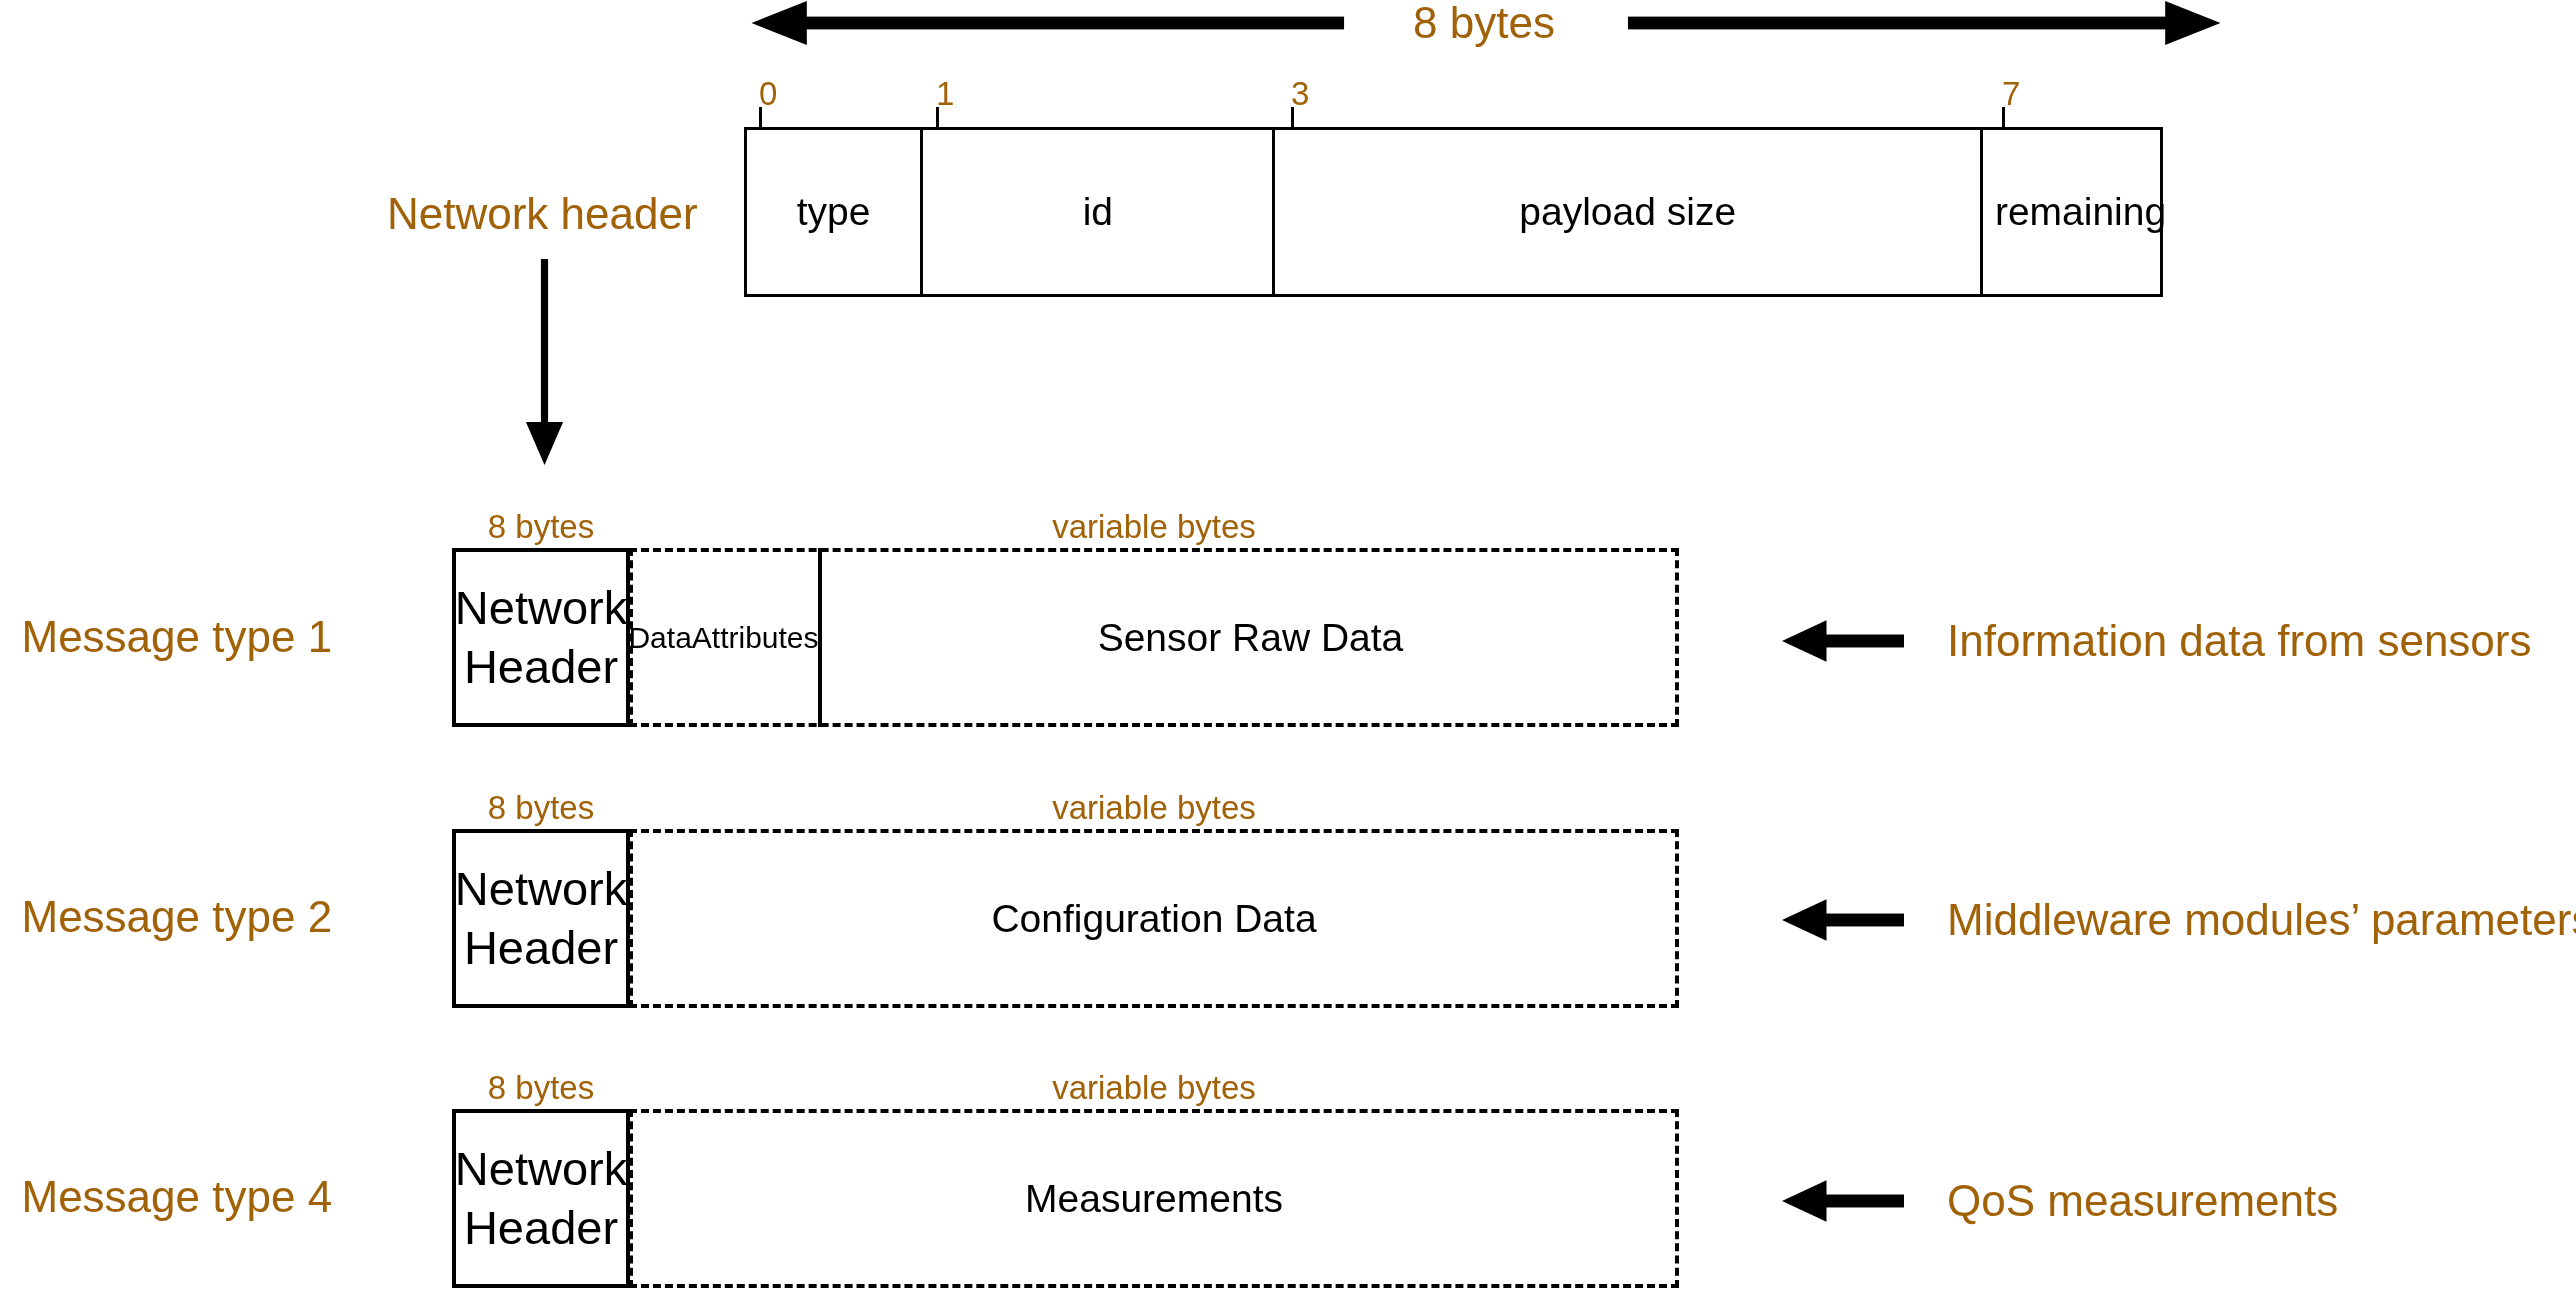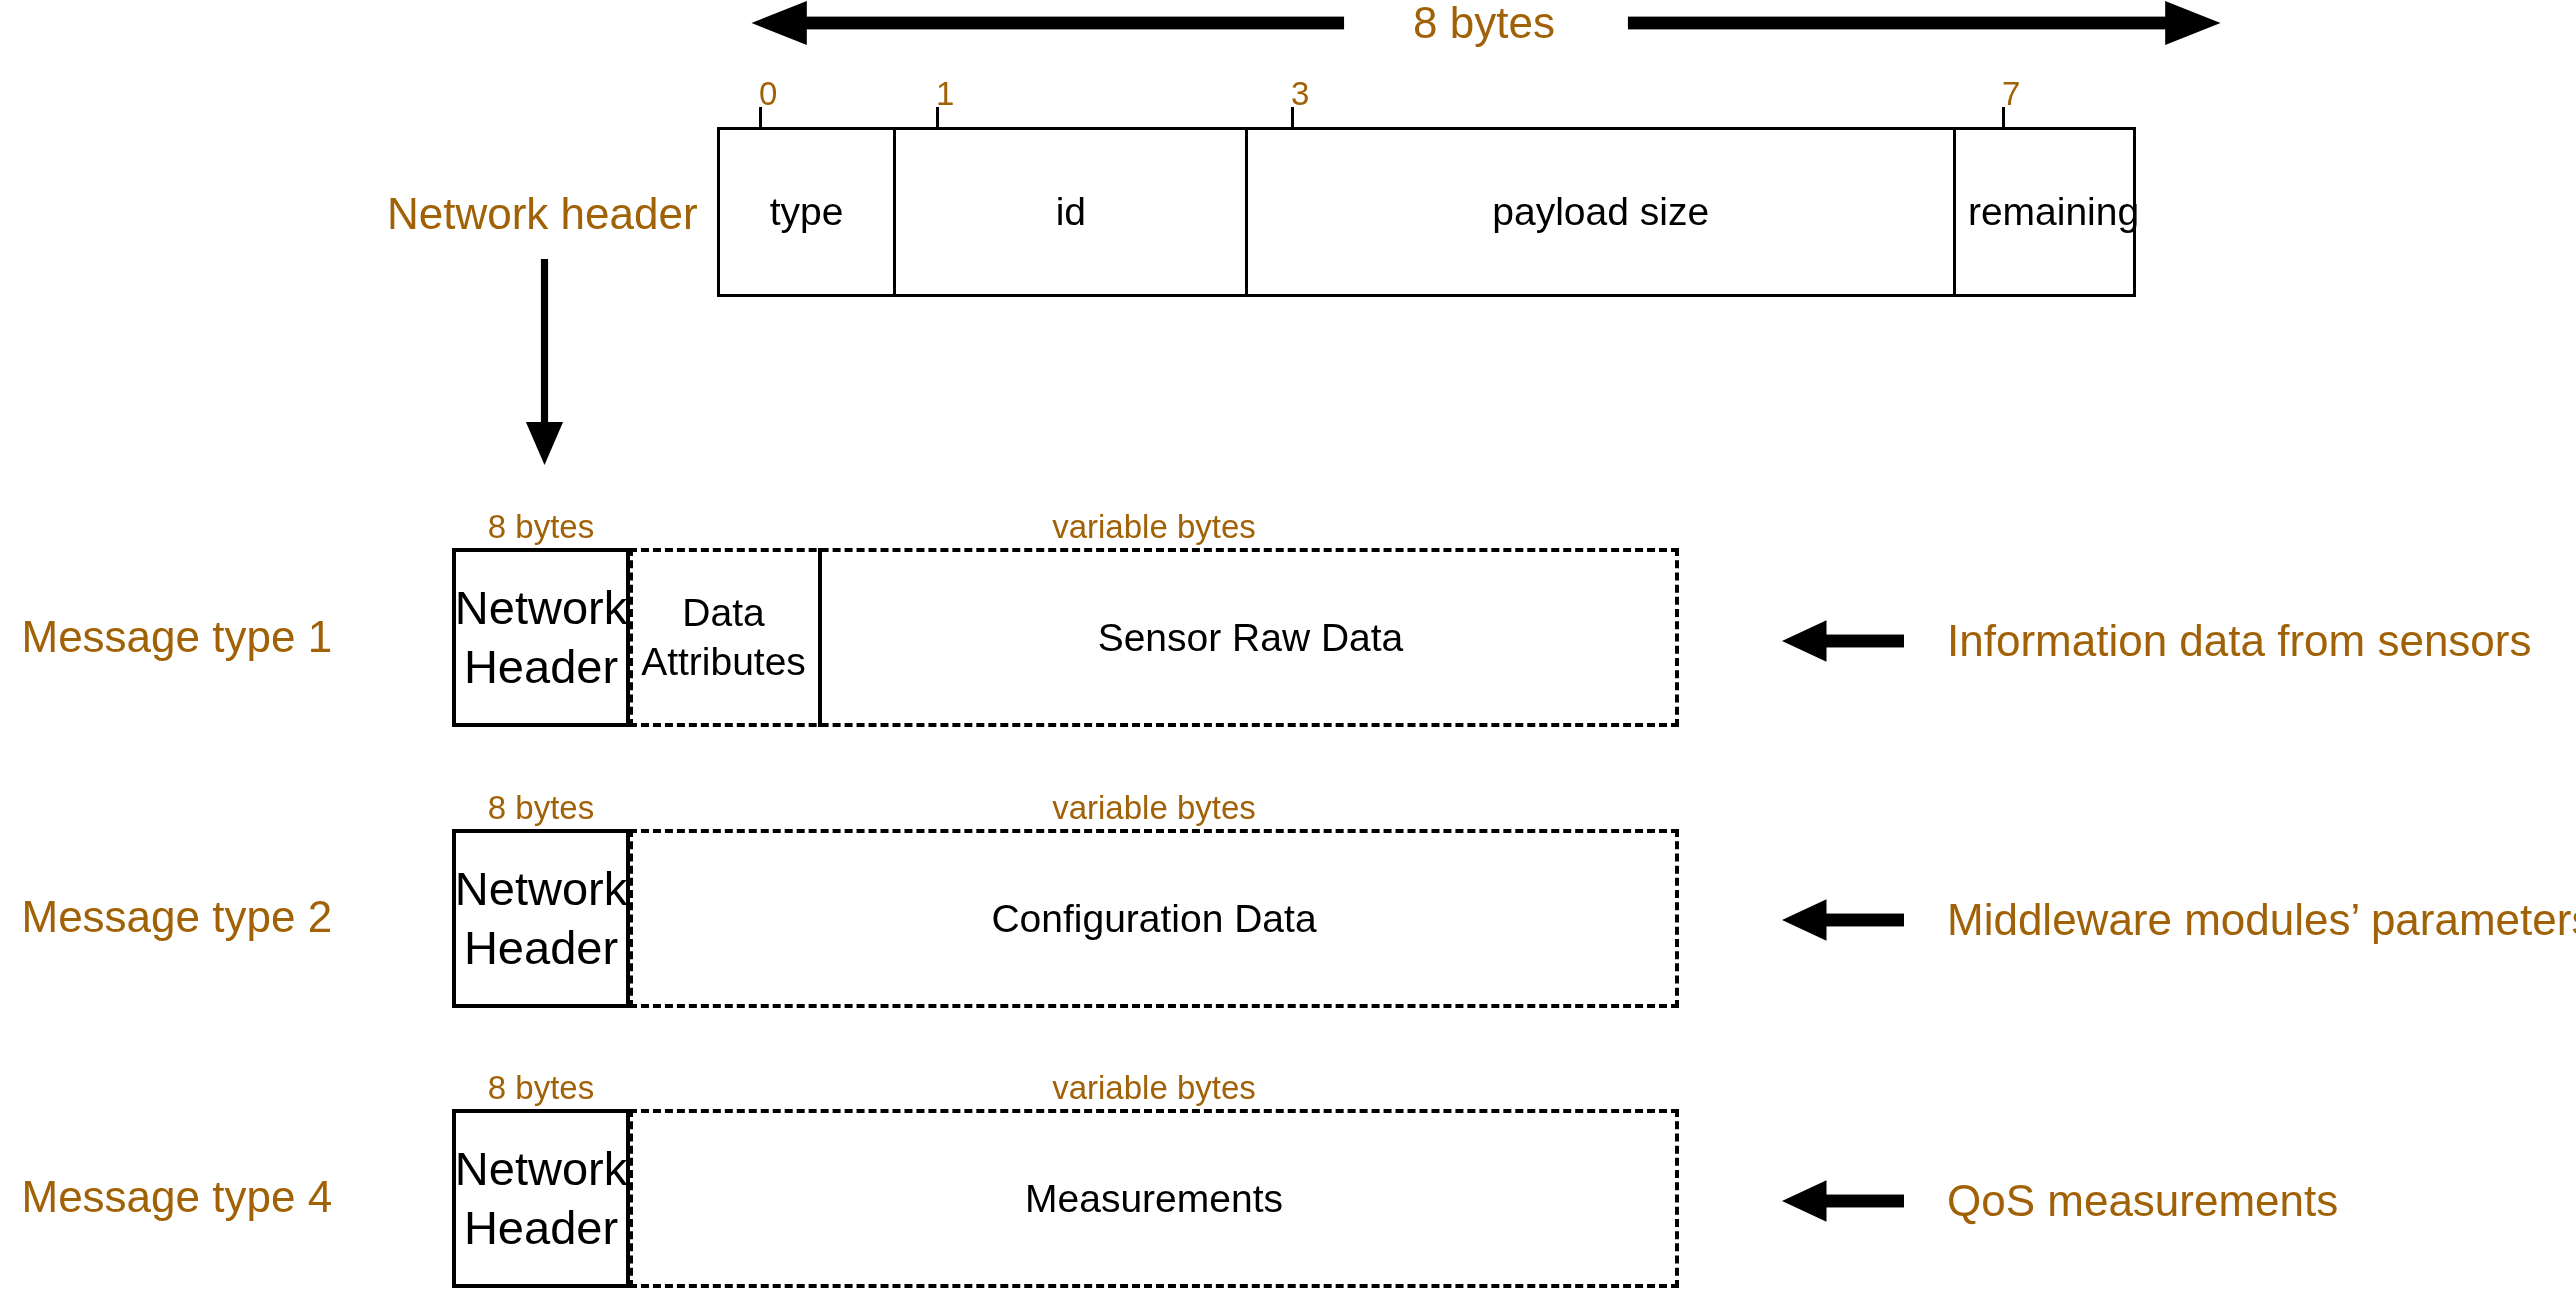--- a/index.html
+++ b/index.html
@@ -92,24 +92,24 @@
     justify-content: center;
     font-size: 39px;
     z-index: 1;
   }
   
   .attr-box {
     position: absolute;
     box-sizing: border-box;
     border-right: 4.3px solid #000;
     display: flex;
-    flex-direction: column;
-    align-items: center;
-    justify-content: center;
-    font-size: 39px;
+    flex-direction: row;
+    align-items: center;
+    justify-content: center;
+    font-size: 30px;
     line-height: 1.25;
     z-index: 2;
     background: transparent;
   }
   .attr-box span { display: block; text-align: center; }
 
   
   .left-arrow { position: absolute; }
   .left-arrow svg { display: block; }
 </style>
@@ -135,21 +135,21 @@
 
   <div class="lbl lbl-md" style="left:936px; top:77px;">1</div>
   <div class="tick" style="left:936px; top:107px; height:20px;"></div>
 
   <div class="lbl lbl-md" style="left:1291px; top:77px;">3</div>
   <div class="tick" style="left:1291px; top:107px; height:20px;"></div>
 
   <div class="lbl lbl-md" style="left:2002px; top:77px;">7</div>
   <div class="tick" style="left:2002px; top:107px; height:20px;"></div>
 
-  <div class="byte-table" style="left:717px; top:127px; width:1419px; height:170px;">
+  <div class="byte-table" style="left:744px; top:127px; width:1419px; height:170px;">
     <div class="byte-cell" style="width:177px;">
       <span>type</span>
     </div>
     <div class="byte-cell" style="width:354px;">
       <span>id</span>
     </div>
     <div class="byte-cell" style="width:711px;">
       <span>payload size</span>
     </div>
     <div class="byte-cell" style="width:177px;">

